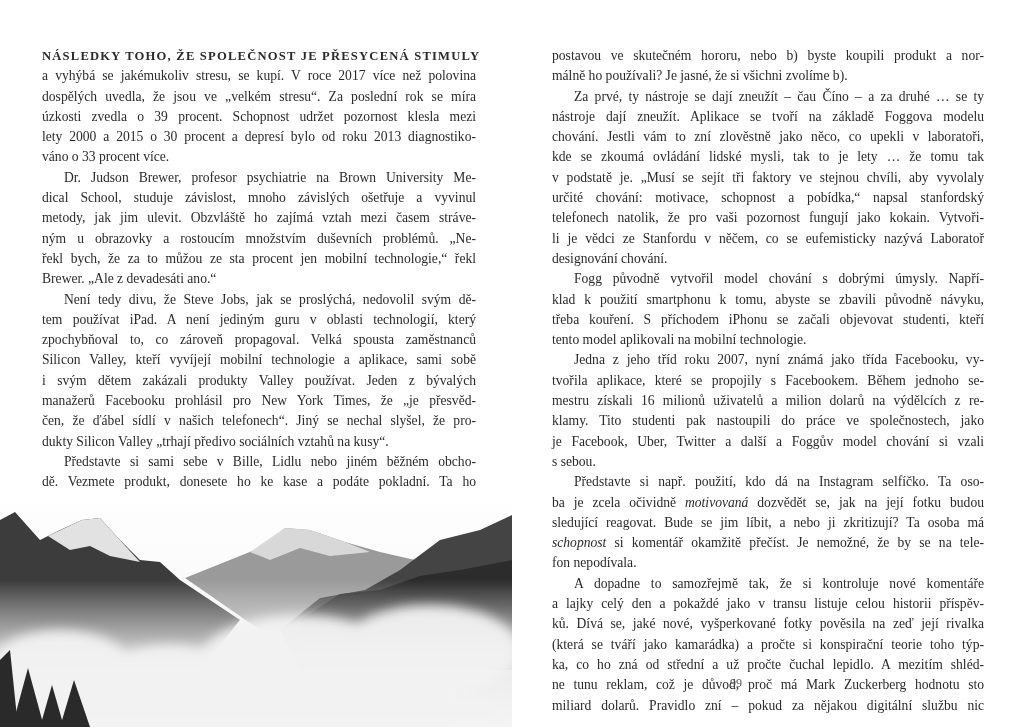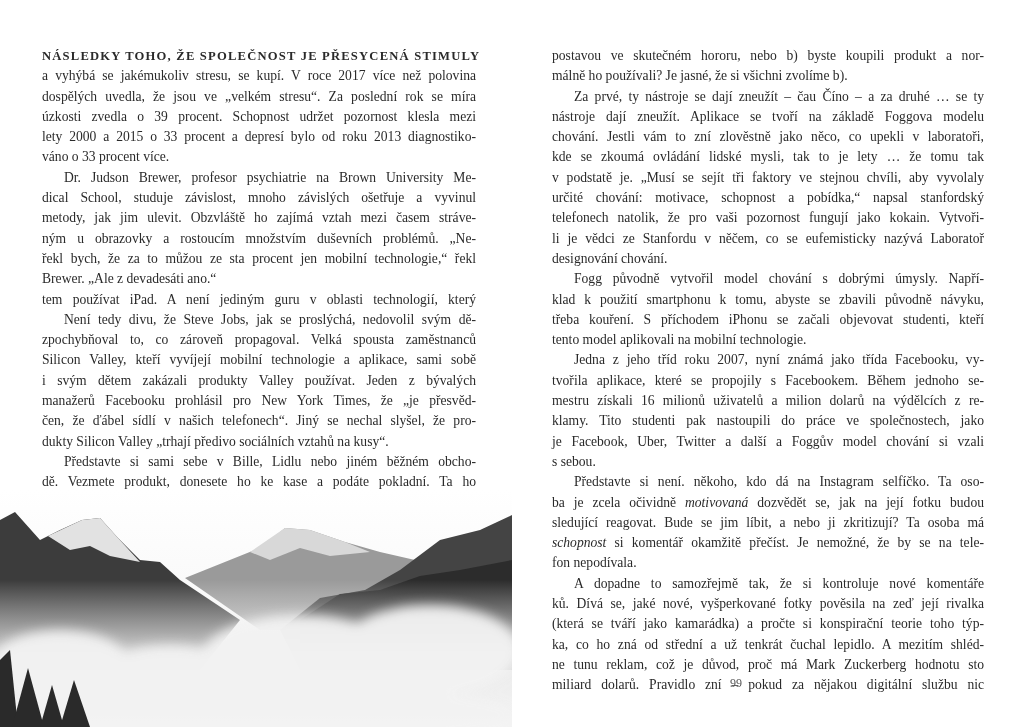--- a/index.html
+++ b/index.html
@@ -20,30 +20,30 @@
 </style>
 </head>
 <body>
 
 <div class="page page-left">
   <div class="textblock" id="left-text">
       <span class="line"><span class="sc">NÁSLEDKY TOHO, ŽE SPOLEČNOST JE PŘESYCENÁ STIMULY</span></span>
       <span class="line">a vyhýbá se jakémukoliv stresu, se kupí. V roce 2017 více než polovina</span>
       <span class="line">dospělých uvedla, že jsou ve „velkém stresu“. Za poslední rok se míra</span>
       <span class="line">úzkosti zvedla o 39 procent. Schopnost udržet pozornost klesla mezi</span>
-      <span class="line">lety 2000 a 2015 o 33 procent a depresí bylo od roku 2013 diagnostiko-</span>
+      <span class="line">lety 2000 a 2015 o 30 procent a depresí bylo od roku 2013 diagnostiko-</span>
       <span class="line last">váno o 33 procent více.</span>
       <span class="line indent">Dr. Judson Brewer, profesor psychiatrie na Brown University Me-</span>
       <span class="line">dical School, studuje závislost, mnoho závislých ošetřuje a vyvinul</span>
       <span class="line">metody, jak jim ulevit. Obzvláště ho zajímá vztah mezi časem stráve-</span>
       <span class="line">ným u obrazovky a rostoucím množstvím duševních problémů. „Ne-</span>
       <span class="line">řekl bych, že za to můžou ze sta procent jen mobilní technologie,“ řekl</span>
       <span class="line last">Brewer. „Ale z devadesáti ano.“</span>
+      <span class="line indent">Není tedy divu, že Steve Jobs, jak se proslýchá, nedovolil svým dě-</span>
       <span class="line">tem používat iPad. A není jediným guru v oblasti technologií, který</span>
-      <span class="line indent">Není tedy divu, že Steve Jobs, jak se proslýchá, nedovolil svým dě-</span>
       <span class="line">zpochybňoval to, co zároveň propagoval. Velká spousta zaměstnanců</span>
       <span class="line">Silicon Valley, kteří vyvíjejí mobilní technologie a aplikace, sami sobě</span>
       <span class="line">i svým dětem zakázali produkty Valley používat. Jeden z bývalých</span>
       <span class="line">manažerů Facebooku prohlásil pro New York Times, že „je přesvěd-</span>
       <span class="line">čen, že ďábel sídlí v našich telefonech“. Jiný se nechal slyšel, že pro-</span>
       <span class="line last">dukty Silicon Valley „trhají předivo sociálních vztahů na kusy“.</span>
       <span class="line indent">Představte si sami sebe v Bille, Lidlu nebo jiném běžném obcho-</span>
       <span class="line">dě. Vezmete produkt, donesete ho ke kase a podáte pokladní. Ta ho</span>
       <span class="line">namarkuje, zahledí se vám do očí a tiše prohlásí: „Jsem přesvědčená,</span>
       <span class="line">že za tím vším je ďábel.“ Vy byste a) usoudili, že jste se stali hlavní</span>
@@ -103,26 +103,27 @@
       <span class="line indent">Fogg původně vytvořil model chování s dobrými úmysly. Napří-</span>
       <span class="line">klad k použití smartphonu k tomu, abyste se zbavili původně návyku,</span>
       <span class="line">třeba kouření. S příchodem iPhonu se začali objevovat studenti, kteří</span>
       <span class="line last">tento model aplikovali na mobilní technologie.</span>
       <span class="line indent">Jedna z jeho tříd roku 2007, nyní známá jako třída Facebooku, vy-</span>
       <span class="line">tvořila aplikace, které se propojily s Facebookem. Během jednoho se-</span>
       <span class="line">mestru získali 16 milionů uživatelů a milion dolarů na výdělcích z re-</span>
       <span class="line">klamy. Tito studenti pak nastoupili do práce ve společnostech, jako</span>
       <span class="line">je Facebook, Uber, Twitter a další a Foggův model chování si vzali</span>
       <span class="line last">s sebou.</span>
-      <span class="line indent">Představte si není. někoho, kdo dá na Instagram selfíčko. Ta oso-</span>
+      <span class="line indent">Představte si např. použití, kdo dá na Instagram selfíčko. Ta oso-</span>
       <span class="line">ba je zcela očividně <em>motivovaná</em> dozvědět se, jak na její fotku budou</span>
       <span class="line">sledující reagovat. Bude se jim líbit, a nebo ji zkritizují? Ta osoba má</span>
       <span class="line"><em>schopnost</em> si komentář okamžitě přečíst. Je nemožné, že by se na tele-</span>
       <span class="line last">fon nepodívala.</span>
       <span class="line indent">A dopadne to samozřejmě tak, že si kontroluje nové komentáře</span>
+      <span class="line">a lajky celý den a pokaždé jako v transu listuje celou historii příspěv-</span>
       <span class="line">ků. Dívá se, jaké nové, vyšperkované fotky pověsila na zeď její rivalka</span>
       <span class="line">(která se tváří jako kamarádka) a pročte si konspirační teorie toho týp-</span>
-      <span class="line">ka, co ho zná od střední a už tenkrát čuchal lepidlo. A mezitím shléd-</span>
+      <span class="line">ka, co ho zná od střední a už pročte čuchal lepidlo. A mezitím shléd-</span>
       <span class="line">ne tunu reklam, což je důvod, proč má Mark Zuckerberg hodnotu sto</span>
       <span class="line">miliard dolarů. Pravidlo zní – pokud za nějakou digitální službu nic</span>
     </div>
   <div class="page-number">99</div>
 </div>
 
 </body></html>

